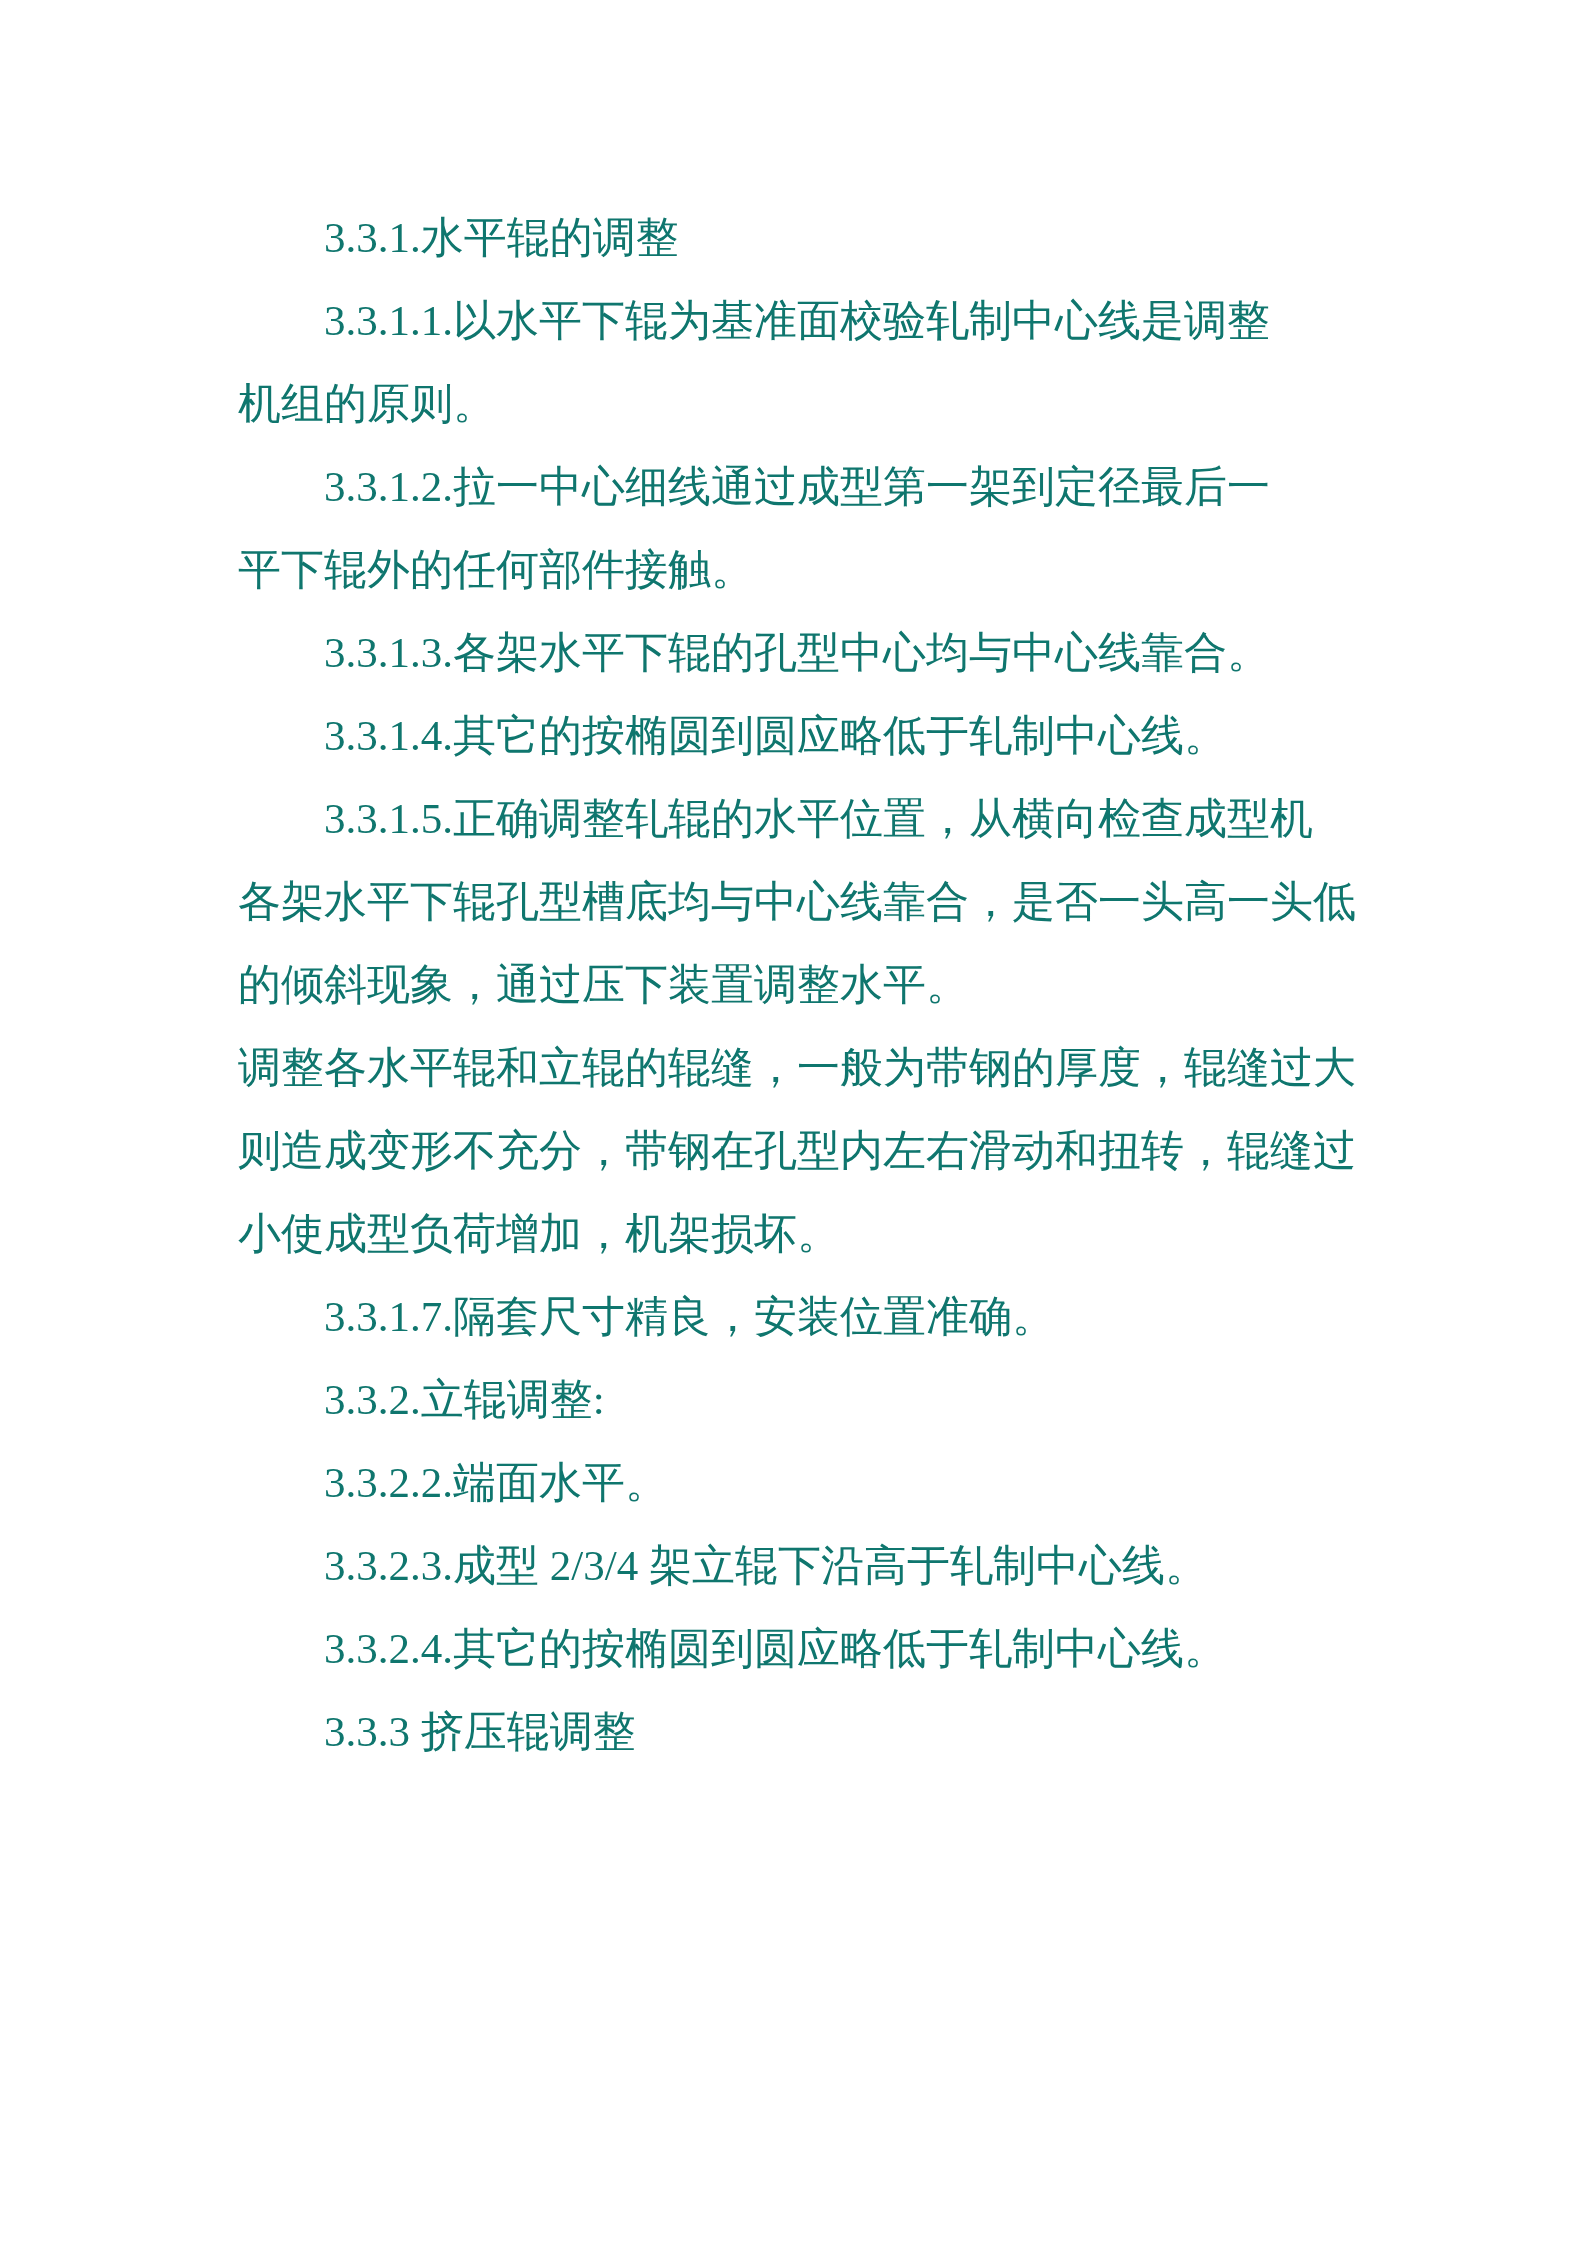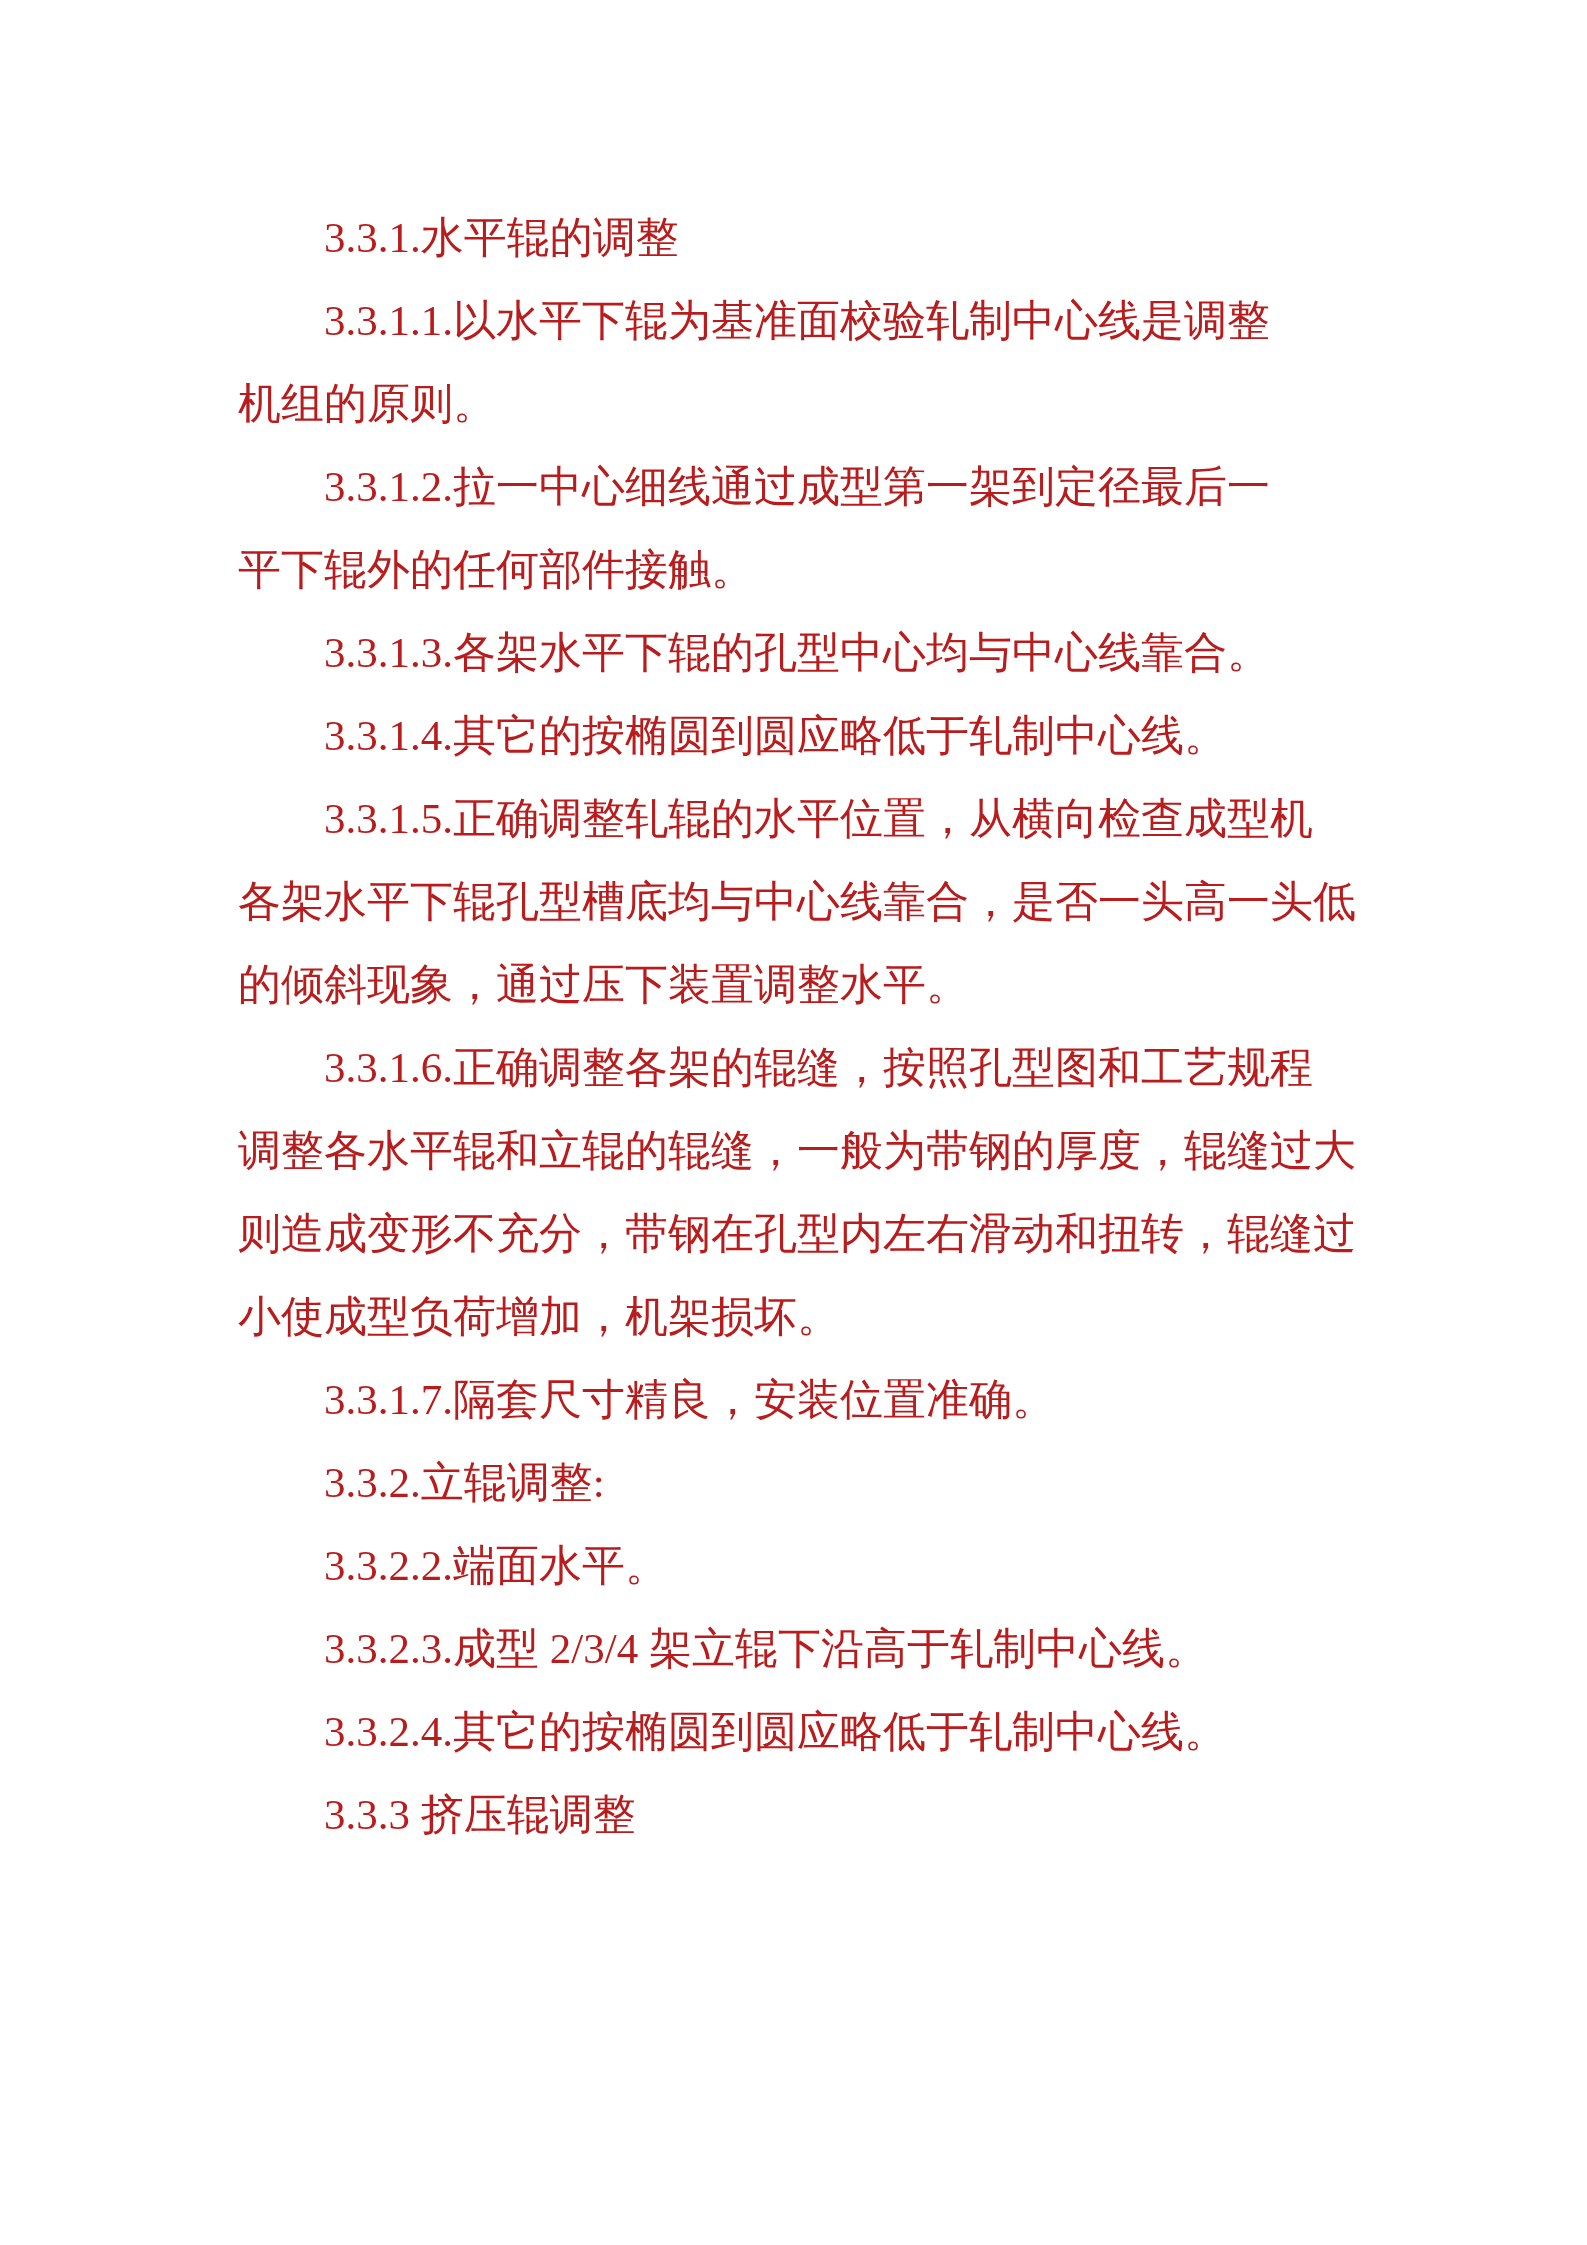--- a/index.html
+++ b/index.html
@@ -20,39 +20,38 @@
     position: absolute;
     left: 238px;
     top: 196px;
     width: 1112px;
   }
   .line {
     font-size: 43px;
     line-height: 83px;
     white-space: pre;
     letter-spacing: 0px;
-    color: #b91c1c;
+    color: #0f766e;
   }
 </style>
 </head>
 <body>
 
 <div class="page">
   <div class="text-block">
     <div class="line">　　3.3.1.水平辊的调整</div>
     <div class="line">　　3.3.1.1.以水平下辊为基准面校验轧制中心线是调整</div>
     <div class="line">机组的原则。</div>
     <div class="line">　　3.3.1.2.拉一中心细线通过成型第一架到定径最后一</div>
     <div class="line">平下辊外的任何部件接触。</div>
     <div class="line">　　3.3.1.3.各架水平下辊的孔型中心均与中心线靠合。</div>
     <div class="line">　　3.3.1.4.其它的按椭圆到圆应略低于轧制中心线。</div>
     <div class="line">　　3.3.1.5.正确调整轧辊的水平位置，从横向检查成型机</div>
     <div class="line">各架水平下辊孔型槽底均与中心线靠合，是否一头高一头低</div>
     <div class="line">的倾斜现象，通过压下装置调整水平。</div>
-    <div class="line">　　3.3.1.6.正确调整各架的辊缝，按照孔型图和工艺规程</div>
     <div class="line">调整各水平辊和立辊的辊缝，一般为带钢的厚度，辊缝过大</div>
     <div class="line">则造成变形不充分，带钢在孔型内左右滑动和扭转，辊缝过</div>
     <div class="line">小使成型负荷增加，机架损坏。</div>
     <div class="line">　　3.3.1.7.隔套尺寸精良，安装位置准确。</div>
     <div class="line">　　3.3.2.立辊调整:</div>
     <div class="line">　　3.3.2.2.端面水平。</div>
     <div class="line">　　3.3.2.3.成型 2/3/4 架立辊下沿高于轧制中心线。</div>
     <div class="line">　　3.3.2.4.其它的按椭圆到圆应略低于轧制中心线。</div>
     <div class="line">　　3.3.3 挤压辊调整</div>
   </div>

